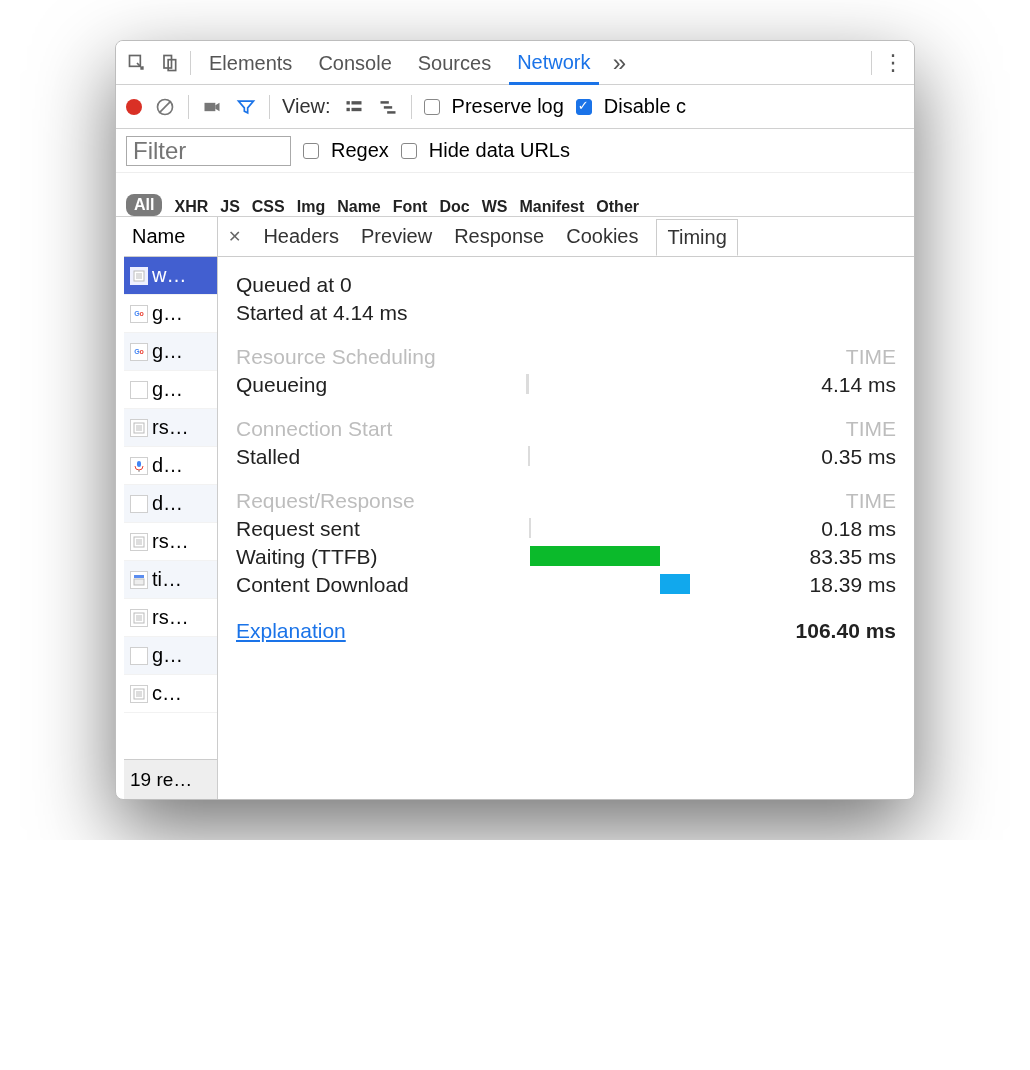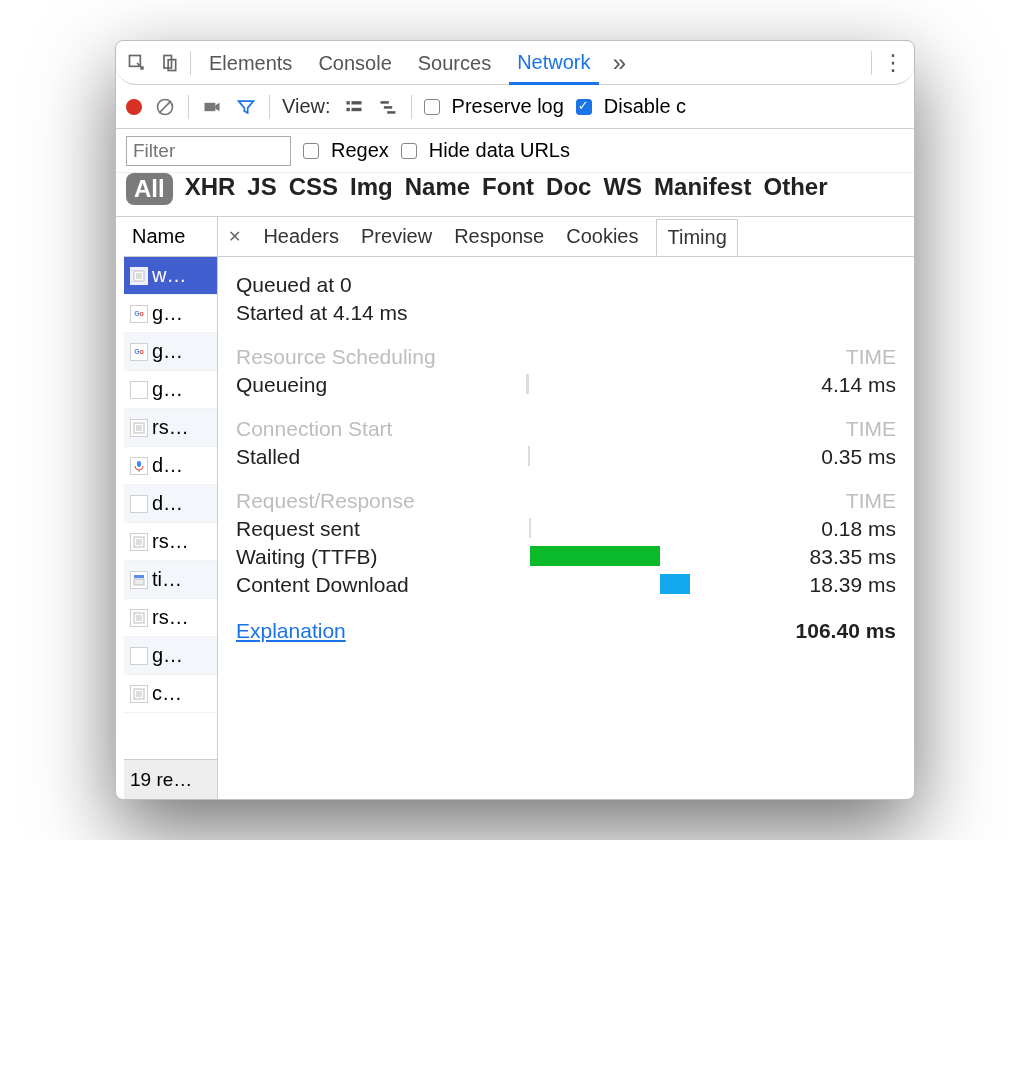--- a/index.html
+++ b/index.html
@@ -28,37 +28,37 @@
     align-items: center;
     padding: 0 12px;
   }
   .traffic { display: flex; gap: 8px; }
   .traffic span { width: 13px; height: 13px; border-radius: 50%; display:inline-block; border: .5px solid rgba(0,0,0,.15); }
   .t-close { background:#ff5f56;} .t-min{background:#ffbd2e;} .t-max{background:#27c93f;}
   .title { margin-left: 14px; font-size: 20px; color:#4a4a4a; white-space: nowrap; overflow:hidden; }
 
   .toolbar-row {
     display:flex; align-items:center; height:44px; border-bottom:1px solid #d0d0d0;
-    padding:0 10px; gap:10px; font-size:20px; color:#555; background:#fff;border-radius:20px;
+    padding:0 10px; gap:10px; font-size:20px; color:#555; background:#fff;
   }
   .sep { width:1px; height:24px; background:#d0d0d0; }
   .tab { padding: 10px 8px 8px; color:#555; cursor:pointer; }
   .tab.active { color:#1a73e8; border-bottom: 3px solid #1a73e8; font-weight:500; }
   .ico { width:22px; height:22px; display:inline-flex; align-items:center; justify-content:center; color:#666; }
   .ico svg { width:20px; height:20px; }
 
   .toolbar2 { height:44px; display:flex; align-items:center; gap:12px; padding:0 10px; font-size:20px; border-bottom:1px solid #d0d0d0; overflow:hidden; white-space:nowrap;}
   .rec { width:16px; height:16px; border-radius:50%; background:#d93025; }
   .viewlabel { color:#333; }
   .checkbox { width:16px; height:16px; border:1px solid #888; border-radius:3px; display:inline-block; }
   .checkbox.checked { background:#1a73e8; border-color:#1a73e8; position:relative;}
   .checkbox.checked::after{content:"✓"; color:#fff; font-size:13px; position:absolute; left:1px; top:-2px;}
   .filterrow { height:44px; display:flex; align-items:center; gap:12px; padding:0 10px; font-size:20px; border-bottom:1px solid #eee;}
-  .filterinput { width:165px; height:30px; border:1px solid #aaa; font-size:19px; padding:0 6px; color:#888;}
-  .pillrow { height:44px; display:flex; align-items:flex-start; gap:12px; padding:0 10px; font-size:24px; font-weight:600; color:#222; border-bottom:1px solid #d0d0d0;}
+  .filterinput { width:165px; height:30px; border:1px solid #aaa; font-size:24px; padding:0 6px; color:#888;}
+  .pillrow { height:44px; display:flex; align-items:flex-end; gap:12px; padding:0 10px; font-size:16px; font-weight:600; color:#222; border-bottom:1px solid #d0d0d0;}
   .pill { padding:2px 8px; border-radius:8px; font-weight:700;}
   .pill.active { background:#7b7b7b; color:#fff; }
 
   .body { display:flex; height: 582px; margin-left: 8px; }
 
   .sidebar { width:94px; border-right:1px solid #ccc; font-size:20px; display:flex; flex-direction:column; }
   .colhead { height:40px; display:flex; align-items:center; padding:0 8px; border-bottom:1px solid #ccc; background:#fff; font-weight:400;}
   .srow { height:38px; display:flex; align-items:center; padding:0 6px; gap:4px; border-bottom:1px solid #f2f2f2; white-space:nowrap; overflow:hidden;}
   .srow.sel { background:#425fd0; color:#fff; }
   .srow.alt { background:#f3f6fb; }

